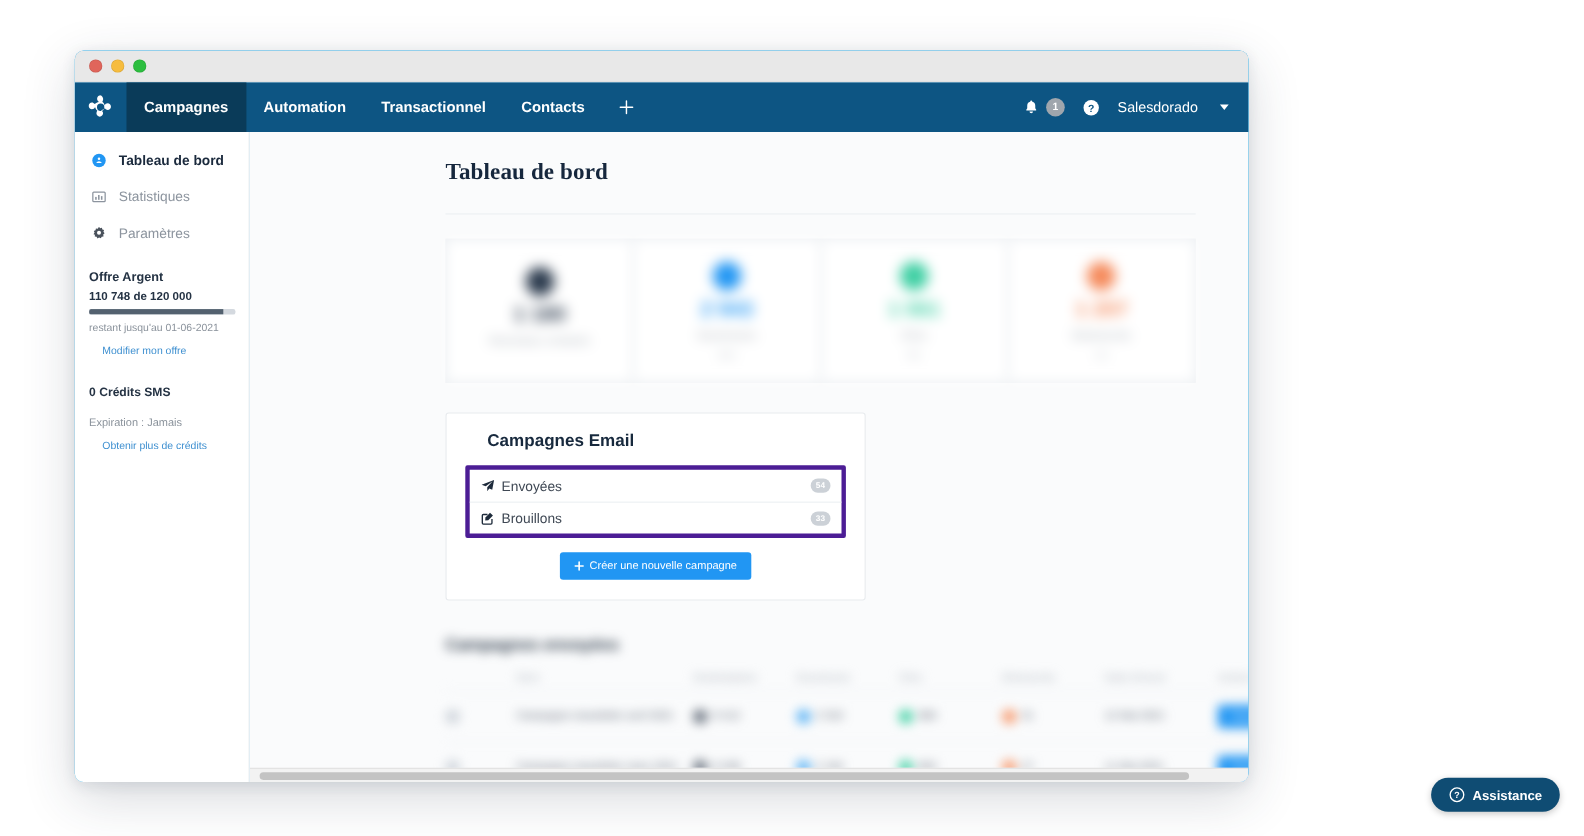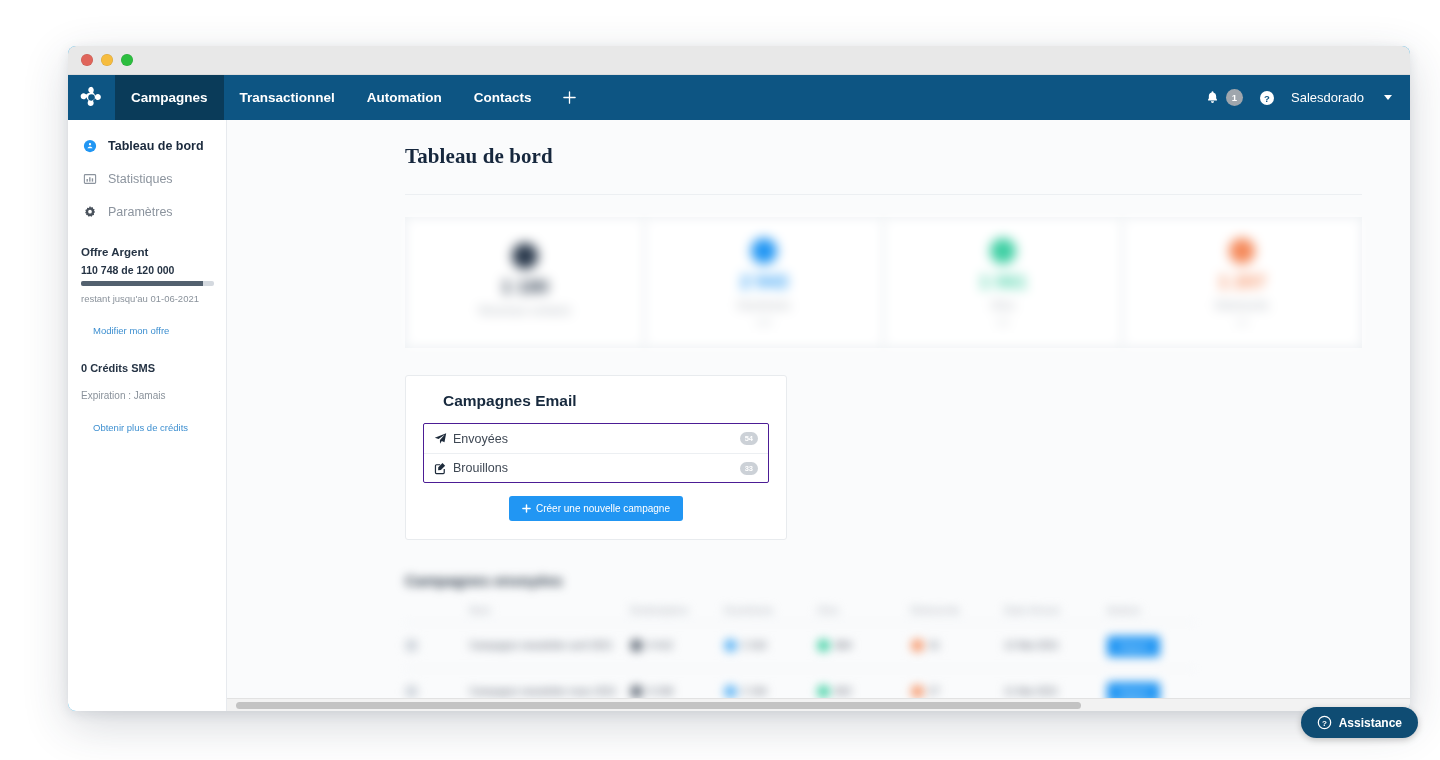--- a/index.html
+++ b/index.html
@@ -20,21 +20,21 @@
     width: 1440px;
     height: 760px;
     background: #ffffff;
   }
 
   
   #app-window {
     position: absolute;
     left: 68px;
     top: 46px;
-    width: 1342px;
+    width: 1067px;
     height: 665px;
     border-radius: 8px;
     background: #0ea5e9;
     overflow: hidden;
     box-shadow: 0 14px 46px rgba(40,55,75,.19),
                 0 3px 12px rgba(40,55,75,.10);
   }
 
   
   #titlebar {
@@ -154,21 +154,21 @@
   .plan-bar {
     margin-top: 5px;
     height: 5px;
     width: 133px;
     border-radius: 2px;
     background: #d4d9df;
     overflow: hidden;
   }
   .plan-bar-fill { height: 100%; background: #53616f; }
   .plan-sub { font-size: 9.5px; color: #8a929b; margin-top: 7px; }
-  .plan-link { font-size: 9.5px; color: #3d8fd0; margin-top: 21px; cursor: pointer; padding-left: 12px; }
+  .plan-link { font-size: 9.5px; color: #3d8fd0; margin-top: 10px; cursor: pointer; padding-left: 12px; }
 
   #sms-box { padding: 26px 13px 0 13px; }
   .sms-title { font-size: 11px; font-weight: bold; color: #253344; }
   .sms-sub { font-size: 10px; color: #8a929b; margin-top: 16px; }
 
   
   #content {
     flex: 1;
     background: #fafbfc;
     position: relative;
@@ -218,21 +218,21 @@
     margin-top: 27px;
     width: 382px;
     background: #ffffff;
     border: 1px solid #e8ebee;
     border-radius: 3px;
     padding: 16px 17px 18px 17px;
   }
   #camp-card-title { font-size: 15.5px; font-weight: bold; color: #17293d; margin-left: 20px; }
   #camp-list {
     margin-top: 13px;
-    border: 1px solid #4c1d95;
+    border: 4px solid #4c1d95;
     border-radius: 2px;
   }
   .camp-row {
     height: 29px;
     display: flex;
     align-items: center;
     padding: 0 10px;
     font-size: 12.5px;
     color: #3f4854;
     cursor: pointer;
@@ -351,24 +351,24 @@
             <path d="M12 1.6c-1.9 0-3.1 1.5-3.1 3 0 1.2.6 2.2 1.6 2.8-1.4.2-2.6.8-3.5 1.8-1.1-.7-1.7-1.3-2.6-1.3-1.6 0-2.8 1.3-2.8 2.9s1.2 2.9 2.8 2.9c1.3 0 2.3-.8 2.7-2 .3 1.3 1 2.4 2 3.2-.5 1-.8 1.6-.8 2.4 0 1.6 1.3 2.9 2.9 2.9s2.9-1.3 2.9-2.9c0-1.3-.8-2.3-1.9-2.7 1.3-.2 2.5-.8 3.4-1.7.9.9 1.5 1.5 2.5 1.5 1.6 0 2.9-1.3 2.9-2.9s-1.3-2.9-2.9-2.9c-1.2 0-2.2.7-2.6 1.8-.3-1.3-1-2.4-2-3.2.5-.9.7-1.5.7-2.3 0-1.6-1.3-3.3-2.9-3.3zm0 7.2a3.2 3.2 0 1 1 0 6.4 3.2 3.2 0 0 1 0-6.4z"></path>
           </g>
         </svg>
       </div>
 
       <div id="nav-left">
         <div class="nav-tab active">
             <span>Campagnes</span>
           </div>
         <div class="nav-tab">
+            <span>Automation</span>
+          </div>
+        <div class="nav-tab">
             <span>Transactionnel</span>
-          </div>
-        <div class="nav-tab">
-            <span>Automation</span>
           </div>
         <div class="nav-tab">
             <span>Contacts</span>
           </div>
         <div class="nav-plus">
           <svg width="15" height="15" viewBox="0 0 16 16" aria-hidden="true">
             <path d="M8 2v12M2 8h12" stroke="#ffffff" stroke-width="1.4" stroke-linecap="round"></path>
           </svg>
         </div>
       </div>

